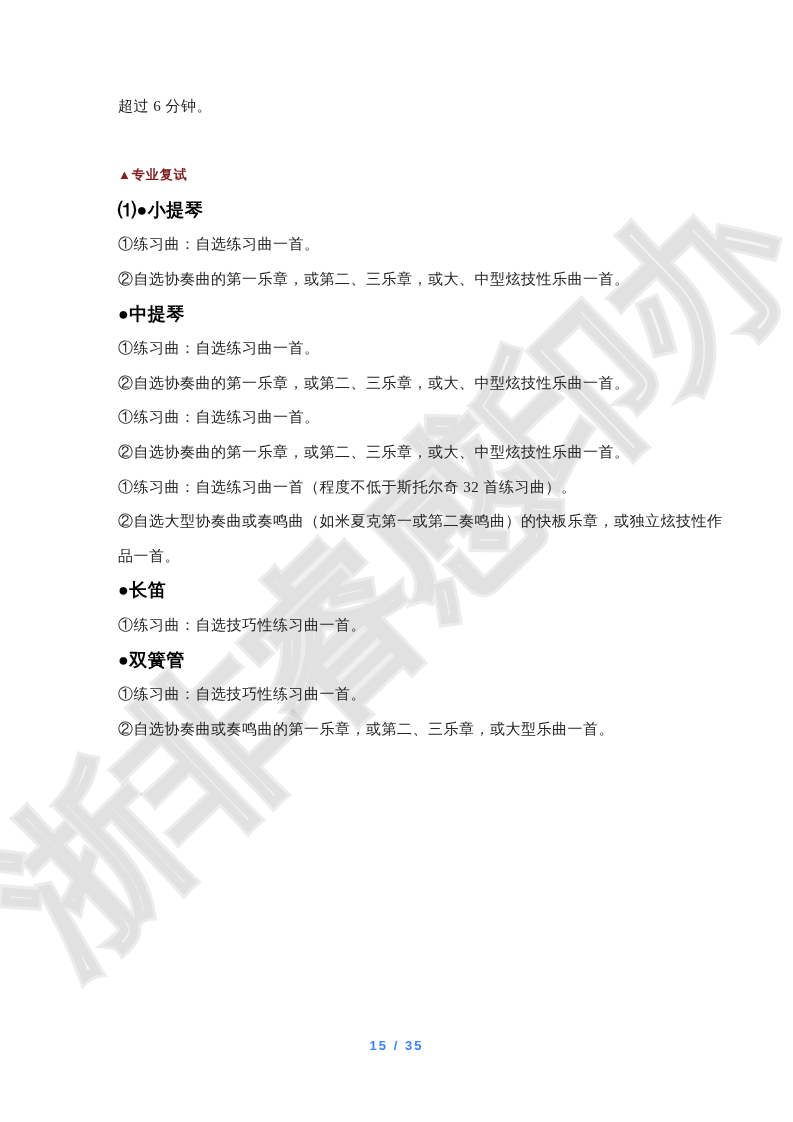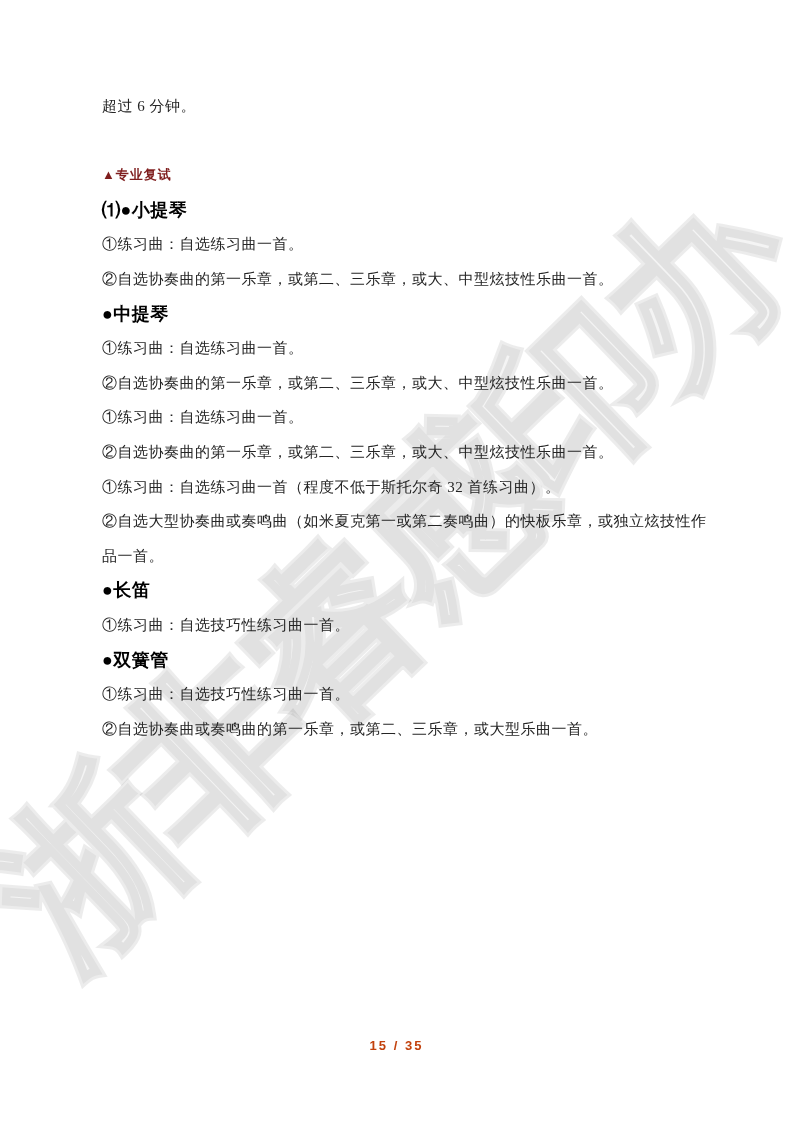--- a/index.html
+++ b/index.html
@@ -23,21 +23,21 @@
     letter-spacing: -10px;
     color: rgba(0, 0, 0, 0.045);
     -webkit-text-stroke: 6px rgba(0, 0, 0, 0.075);
     z-index: 0;
     user-select: none;
     font-family: "Liberation Serif", serif;
   }
   .content {
     position: absolute;
     top: 89px;
-    left: 102px;
+    left: 118px;
     right: 100px;
     z-index: 1;
   }
   .line {
     height: 34.6px;
     line-height: 34.6px;
     font-size: 15px;
     color: #252525;
     letter-spacing: 0.5px;
     white-space: nowrap;
@@ -67,21 +67,21 @@
     position: absolute;
     top: 1036px;
     left: 0;
     width: 100%;
     text-align: center;
     z-index: 1;
   }
   .footer span {
     font-size: 13px;
     font-weight: 700;
-    color: #c2410c;
+    color: #3b82f6;
     font-family: "Liberation Sans", sans-serif;
     letter-spacing: 2px;
   }
 </style>
 </head>
 <body>
 
 <div class="page">
 
   <div class="watermark">浙非睿感印办</div>

